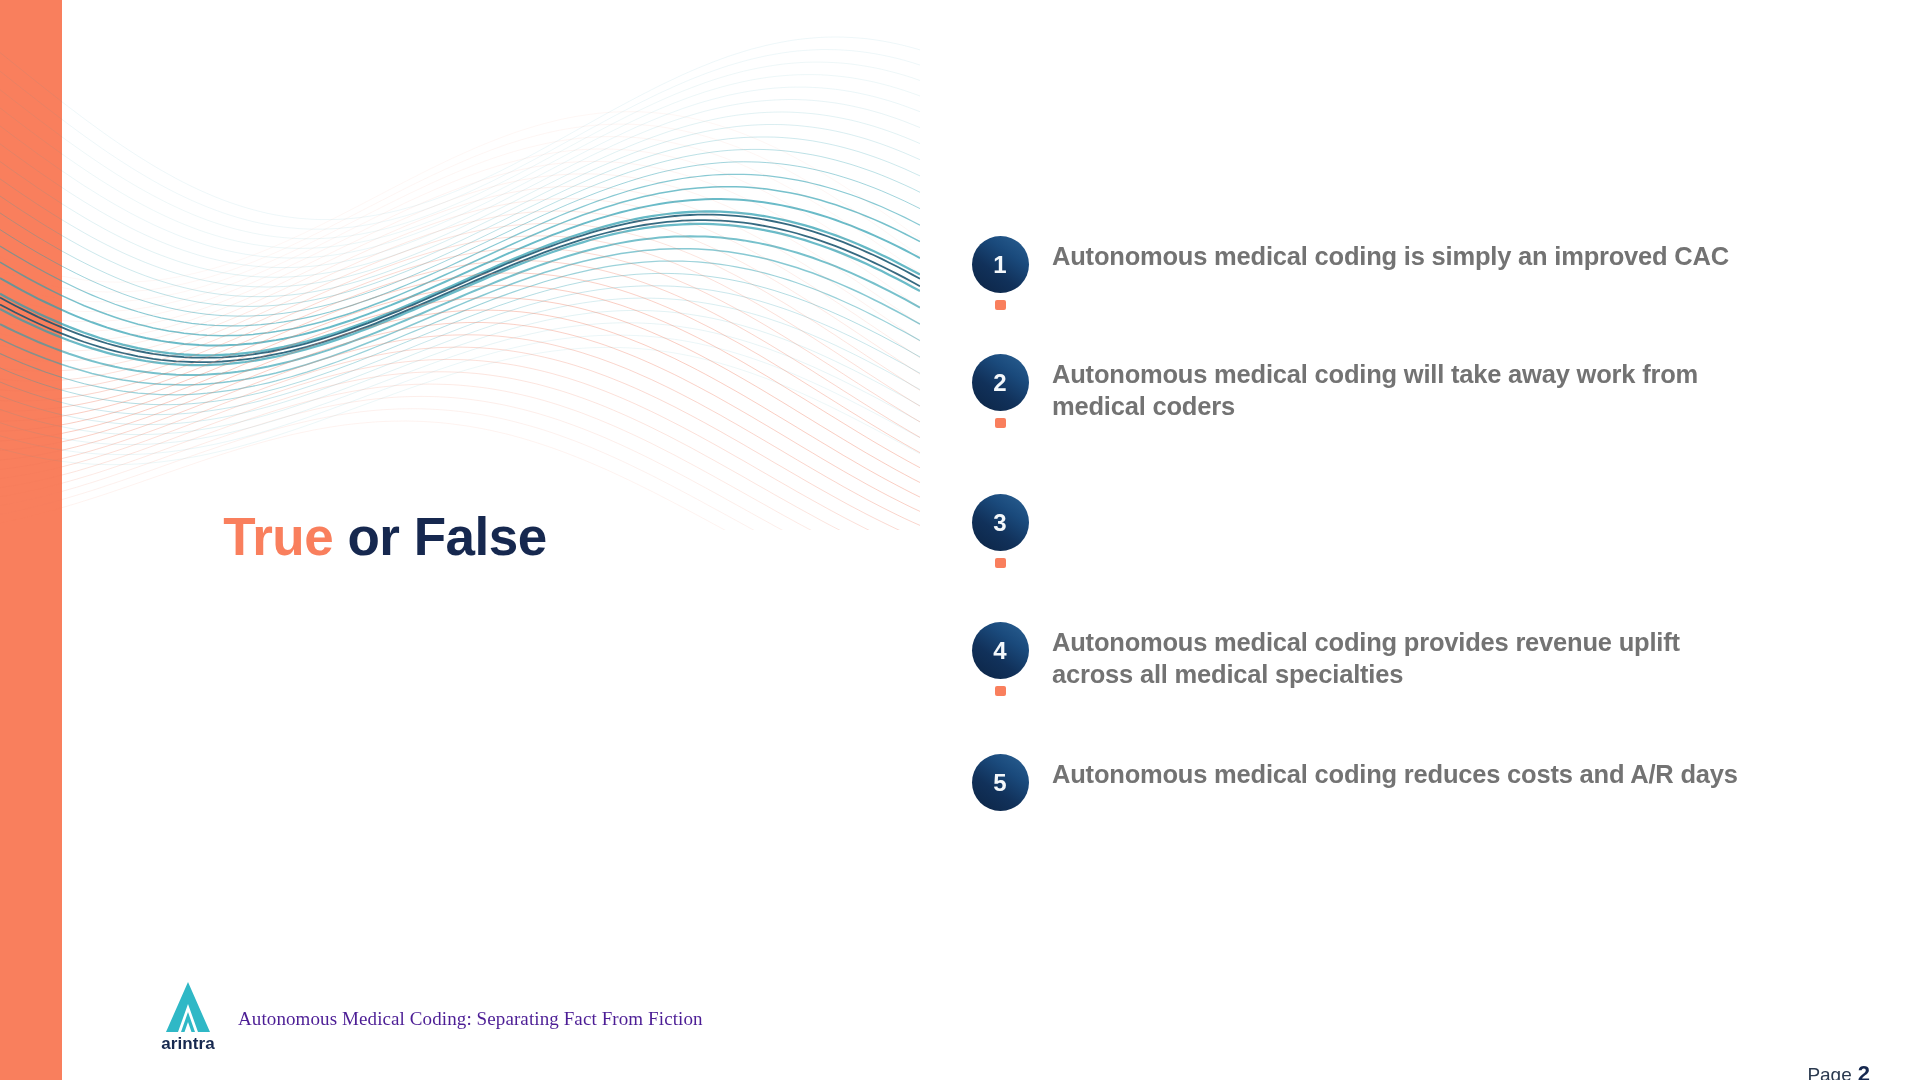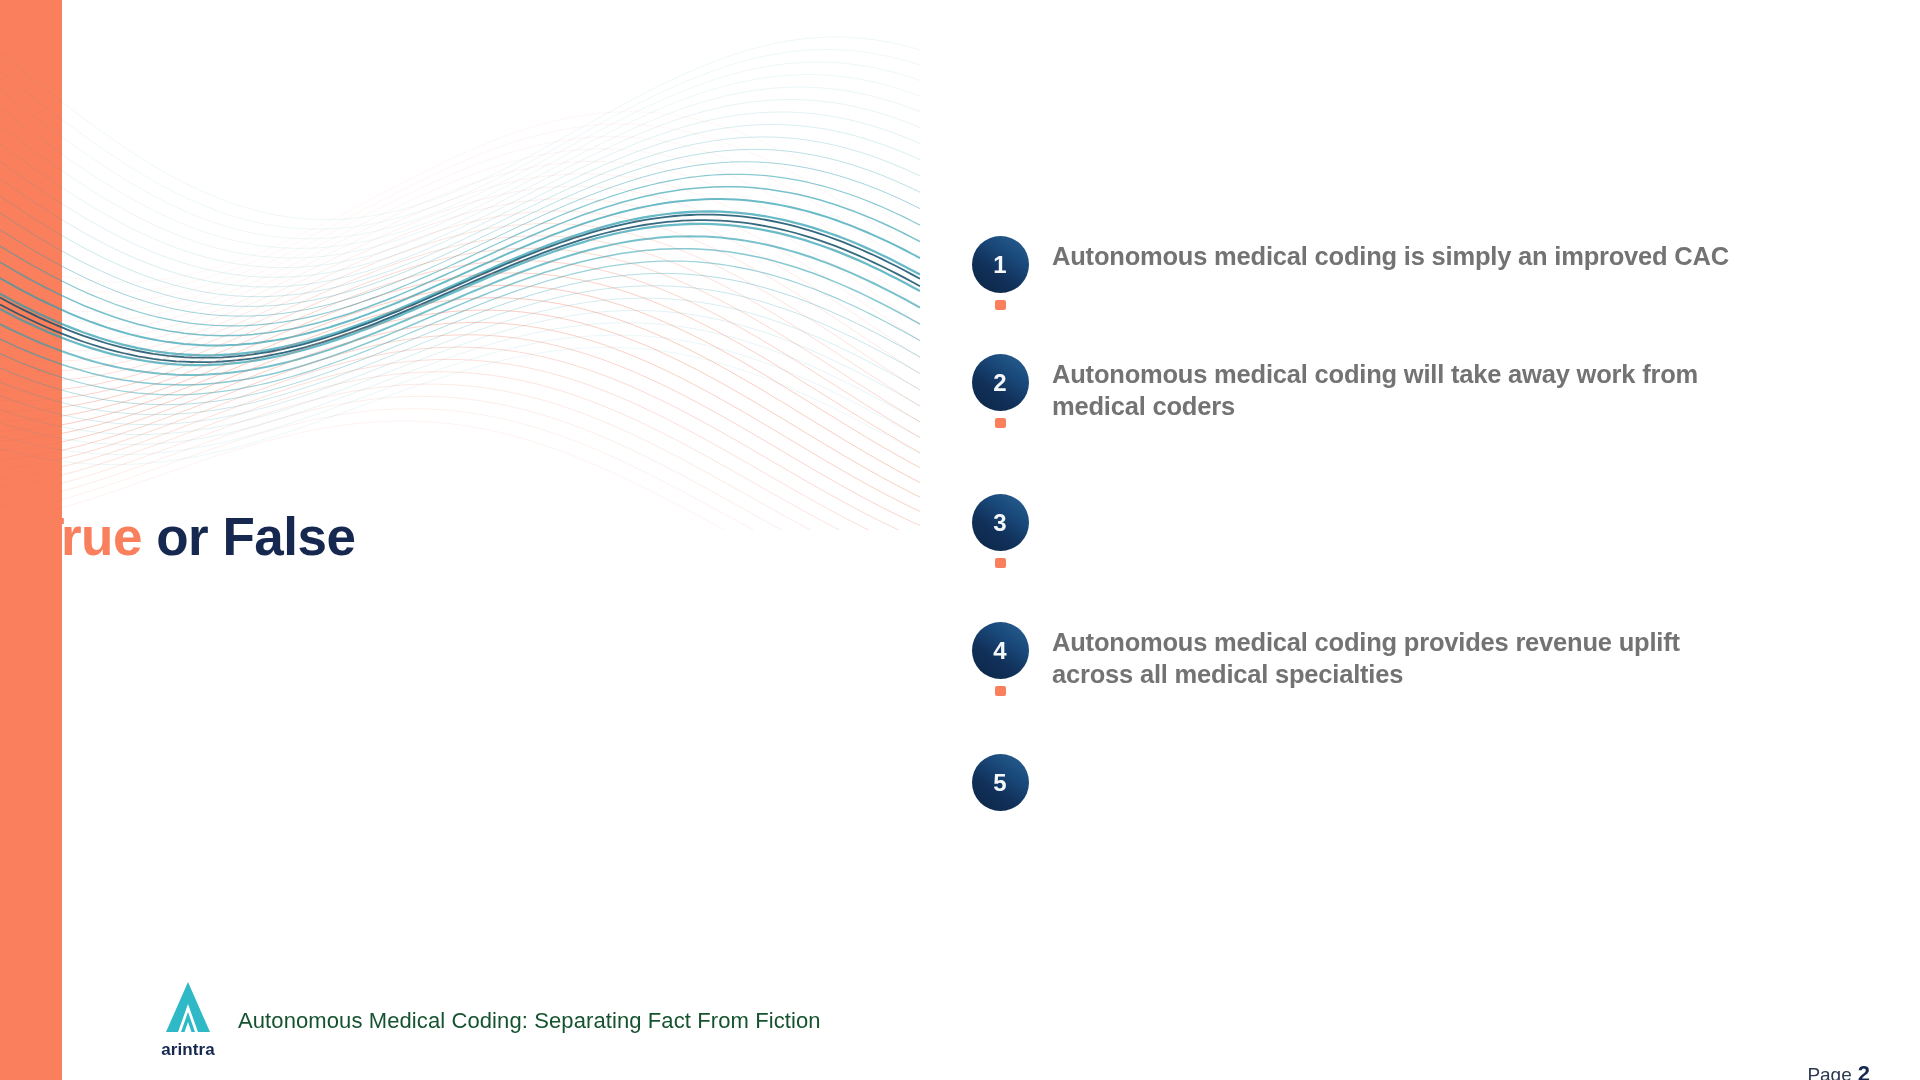--- a/index.html
+++ b/index.html
@@ -38,27 +38,26 @@
     pointer-events: none;
   }
   #wave-art svg { display: block; width: 100%; height: 100%; }
 
   
   #headline {
     position: absolute;
     left: 0;
     top: 508px;
     width: 770px;
-    text-align: left;
+    text-align: center;
     font-size: 53px;
     font-weight: 700;
     letter-spacing: -0.5px;
     line-height: 1.1;
     white-space: nowrap;
-    padding-left: 32px;
   }
   #headline .word-true { color: #f97f5d; }
   #headline .word-rest { color: #16284f; }
 
   
   #timeline {
     position: absolute;
     left: 962px;
     top: 236px;
     width: 900px;
@@ -128,30 +127,31 @@
     height: 78px;
   }
   #footer-logo .mark { width: 72px; height: 50px; display: block; }
   #footer-logo .wordmark {
     display: block;
     text-align: center;
     font-size: 17px;
     font-weight: 700;
     color: #16284f;
     letter-spacing: 0.1px;
-    margin-top: 8px;
+    margin-top: 2px;
   }
   #footer-title {
     position: absolute;
     left: 238px;
     top: 1008px;
-    font-size: 22px;
-    color: #14532d;
+    font-size: 19px;
+    color: #4c1d95;
     letter-spacing: 0.1px;
     white-space: nowrap;
+    font-family: Liberation Serif, serif;
   }
   #page-indicator {
     position: absolute;
     right: 50px;
     top: 1061px;
     font-size: 19px;
     color: #2b3a4f;
     white-space: nowrap;
   }
   #page-indicator .page-num {
@@ -266,20 +266,21 @@
         <div class="step-connector"></div>
       </div>
       <div class="step-text">Autonomous medical coding provides revenue uplift across all medical specialties</div>
     </div>
 
     <div class="step s5">
       <div class="step-marker">
         <div class="step-circle">5</div>
 
       </div>
+      <div class="step-text">Autonomous medical coding reduces costs and A/R days</div>
     </div>
 
   </div>
 
   <div id="footer-logo">
     <svg class="mark" viewBox="0 0 72 50" xmlns="http://www.w3.org/2000/svg">
       <path d="M36 0 L58 50 L44 50 L36 28 L28 50 L14 50 Z" fill="#2fb8c6"></path>
       <path d="M36 22 L46 50 L40 50 L36 38 L32 50 L26 50 Z" fill="#ffffff"></path>
       <path d="M36 30 L43 50 L39.5 50 L36 40 L32.5 50 L29 50 Z" fill="#2fb8c6"></path>
     </svg>

